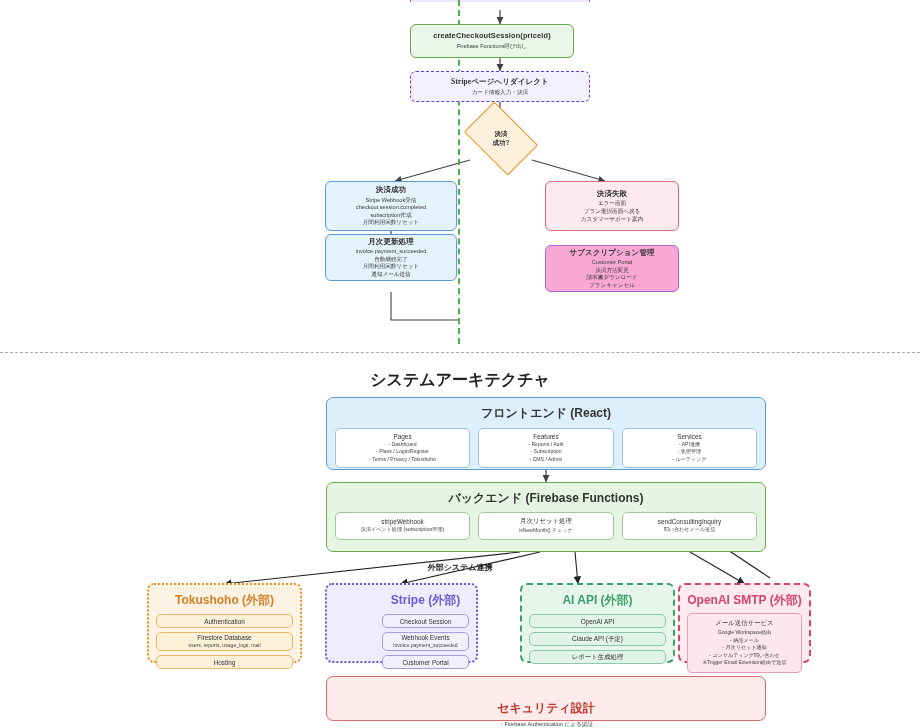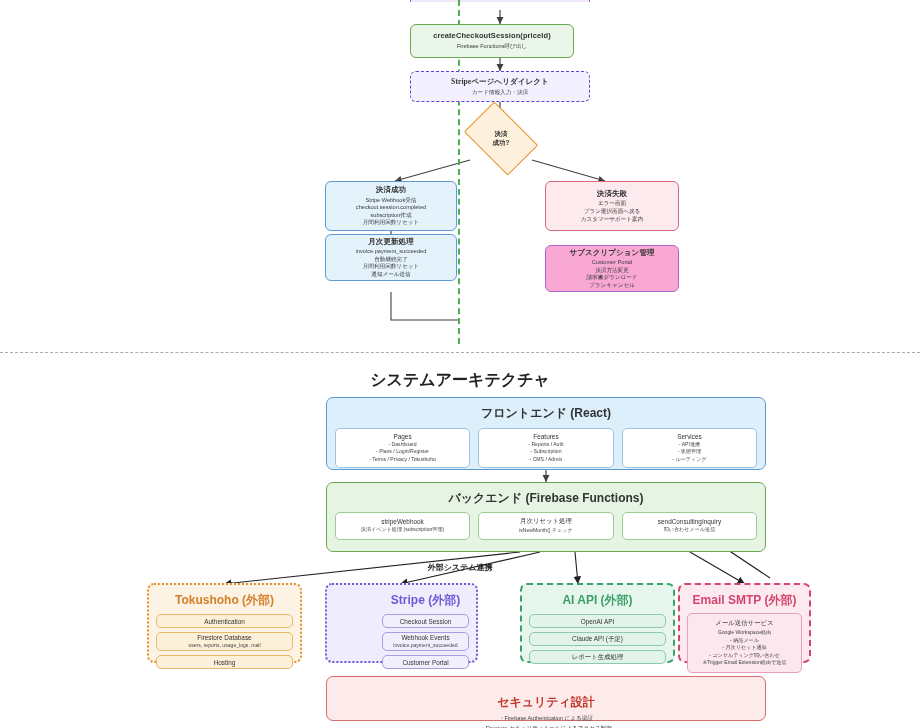--- a/index.html
+++ b/index.html
@@ -371,36 +371,36 @@
         <div class="card teal" style="position: relative; width: 100%; height: 14px; margin-bottom: 4px;">
           <div class="c-title">Claude API (予定)</div>
         </div>
         <div class="card teal" style="position: relative; width: 100%; height: 14px; margin-bottom: 4px;">
           <div class="c-title">レポート生成処理</div>
         </div>
       </div>
   </div>
 
   <div class="group g-gmail" style="left:678px; top:583px; width:133px; height:80px;">
-    <div class="group-head">Email SMTP (外部)</div>
+    <div class="group-head">OpenAI SMTP (外部)</div>
     <div style="position:relative; margin:4px 7px 0 7px;">
         <div class="card rose" style="position: relative; width: 100%; height: 60px; margin-bottom: 4px;">
           <div class="c-title">メール送信サービス</div>
           <div class="c-lines">
             <div>Google Workspace経由</div>
             <div>- 納品メール</div>
             <div>- 月次リセット通知</div>
             <div>- コンサルティング問い合わせ</div>
             <div>※Trigger Email Extension経由で送信</div>
           </div>
         </div>
       </div>
   </div>
 
-  <div class="group g-security" style="left:326px; top:676px; width:440px; height:45px; padding-top:10px;">
+  <div class="group g-security" style="left:326px; top:676px; width:440px; height:45px; padding-top:16px;">
     <div class="group-head">セキュリティ設計</div>
     <div class="sec-body">
         <div>・Firebase Authentication による認証</div>
         <div>・Firestore セキュリティルールによるアクセス制御</div>
         <div>・APIキーの環境変数管理 ・Stripe Webhook署名検証</div>
       </div>
   </div>
 
 </div>
 

